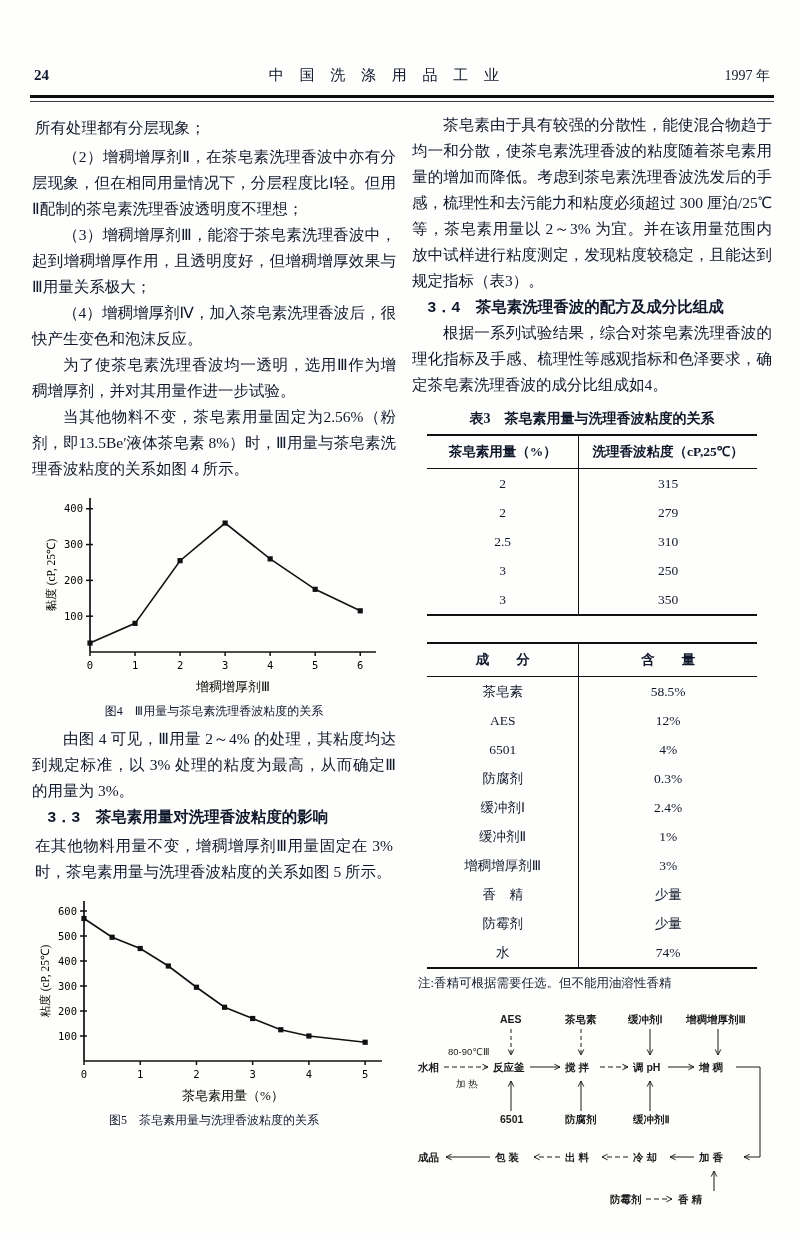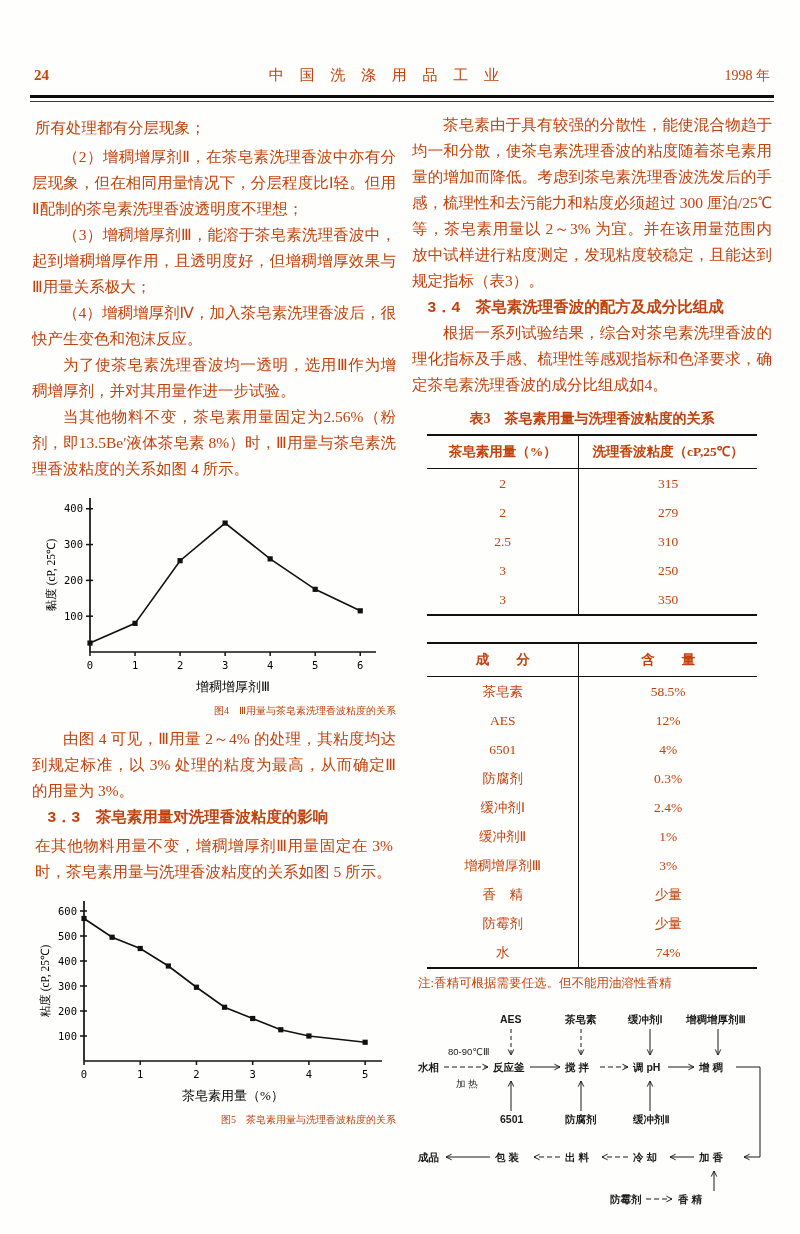--- a/index.html
+++ b/index.html
@@ -1,30 +1,30 @@
 <!DOCTYPE html>
 <html><head>
 <meta charset="utf-8">
 <style>
   html,body{margin:0;padding:0;background:#e8e8e4;}
-  .page{position:relative;width:800px;height:1234px;margin:0 auto;background:#fefefc;color:#c2410c;
+  .page{position:relative;width:800px;height:1234px;margin:0 auto;background:#fefefc;color:#0f172a;
         font-family:"Liberation Serif", serif;overflow:hidden;}
   .hdr{position:absolute;top:66px;left:34px;right:30px;display:flex;justify-content:space-between;
        align-items:baseline;font-size:14px;}
   .hdr .pgnum{font-weight:bold;font-size:15px;}
   .hdr .jtitle{letter-spacing:6px;font-size:15px;}
   .rule1{position:absolute;top:95px;left:30px;right:26px;border-top:3px solid #0c0c0c;}
   .rule2{position:absolute;top:101px;left:30px;right:26px;border-top:1px solid #3a3a3a;}
   .col{position:absolute;top:112px;font-size:15.5px;line-height:26px;text-align:justify;}
   .col-left{left:32px;width:364px;}
   .col-right{left:412px;width:360px;}
   p.body{margin:0;text-indent:2em;}
   p.noindent{margin:3px;text-indent:0;}
   .sect{margin:0;font-weight:bold;font-family:"Liberation Sans", sans-serif;text-indent:1em;}
-  .figcap{margin:2px 0 4px 0;text-align:right;font-size:10px;line-height:22px;}
+  .figcap{margin:2px 0 4px 0;text-align:center;font-size:12px;line-height:22px;}
   .chart{display:block;margin:4px auto 0 auto;}
   .tblwrap{margin-top:10px;}
   .tbl-title{text-align:center;font-weight:bold;font-size:14px;line-height:22px;margin:0 0 4px 0;
              font-family:Liberation Serif, serif;}
   table.tbl{width:330px;margin:0 auto;border-collapse:collapse;border-top:2px solid #111;
             border-bottom:2px solid #111;font-size:13.5px;}
   table.tbl th{border-bottom:1.5px solid #111;font-weight:bold;padding:3px 4px;text-align:center;}
   table.tbl td{padding:1.5px 4px;text-align:center;}
   table.tbl th:first-child, table.tbl td:first-child{border-right:1px solid #111;width:46%;}
   .tbl-note{font-size:12.5px;line-height:20px;margin:4px 0 0 6px;text-indent:0;}
@@ -33,21 +33,21 @@
   .flow text.sm{font-size:9.5px;font-weight:normal;}
 </style>
 </head>
 <body>
 
 <div class="page">
 
   <div class="hdr">
     <span class="pgnum">24</span>
     <span class="jtitle">中 国 洗 涤 用 品 工 业</span>
-    <span class="year">1998 年</span>
+    <span class="year">1997 年</span>
   </div>
   <div class="rule1"></div>
   <div class="rule2"></div>
 
   <div class="col col-left">
     <p class="noindent">所有处理都有分层现象；</p>
     <p class="body">（2）增稠增厚剂Ⅱ，在茶皂素洗理香波中亦有分层现象，但在相同用量情况下，分层程度比Ⅰ轻。但用Ⅱ配制的茶皂素洗理香波透明度不理想；</p>
     <p class="body">（3）增稠增厚剂Ⅲ，能溶于茶皂素洗理香波中，起到增稠增厚作用，且透明度好，但增稠增厚效果与Ⅲ用量关系极大；</p>
     <p class="body">（4）增稠增厚剂Ⅳ，加入茶皂素洗理香波后，很快产生变色和泡沫反应。</p>
     <p class="body">为了使茶皂素洗理香波均一透明，选用Ⅲ作为增稠增厚剂，并对其用量作进一步试验。</p>

